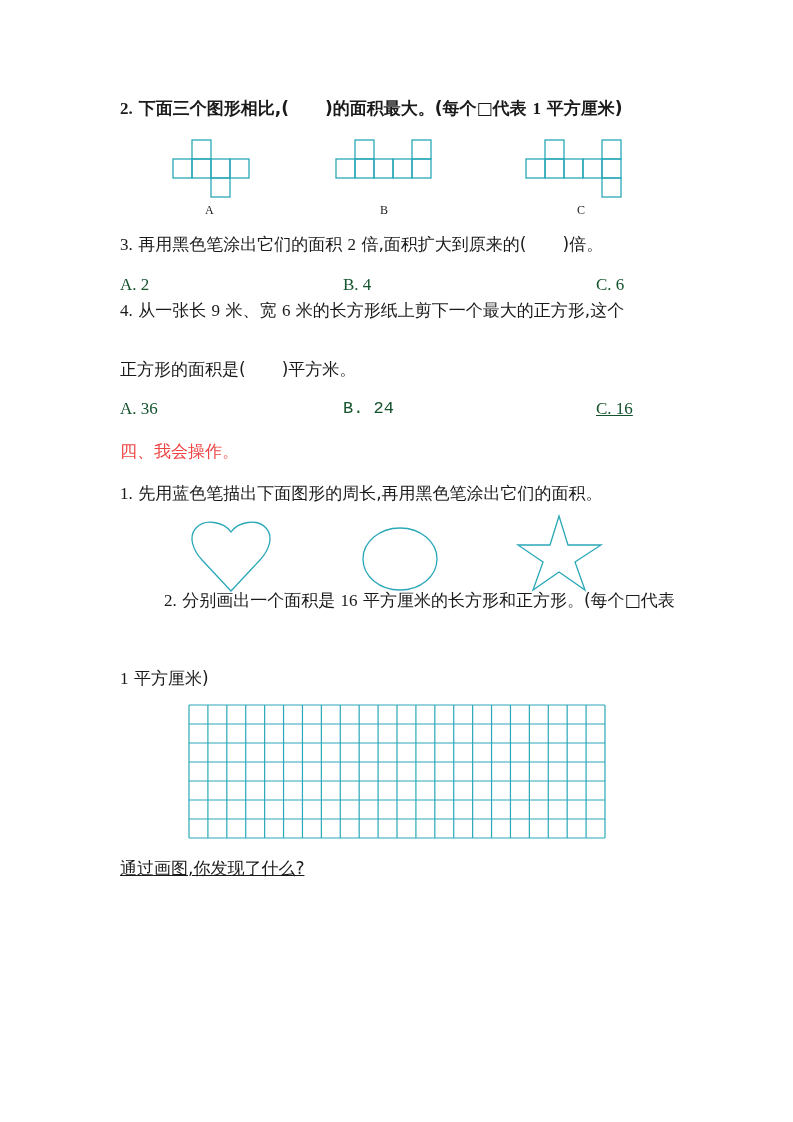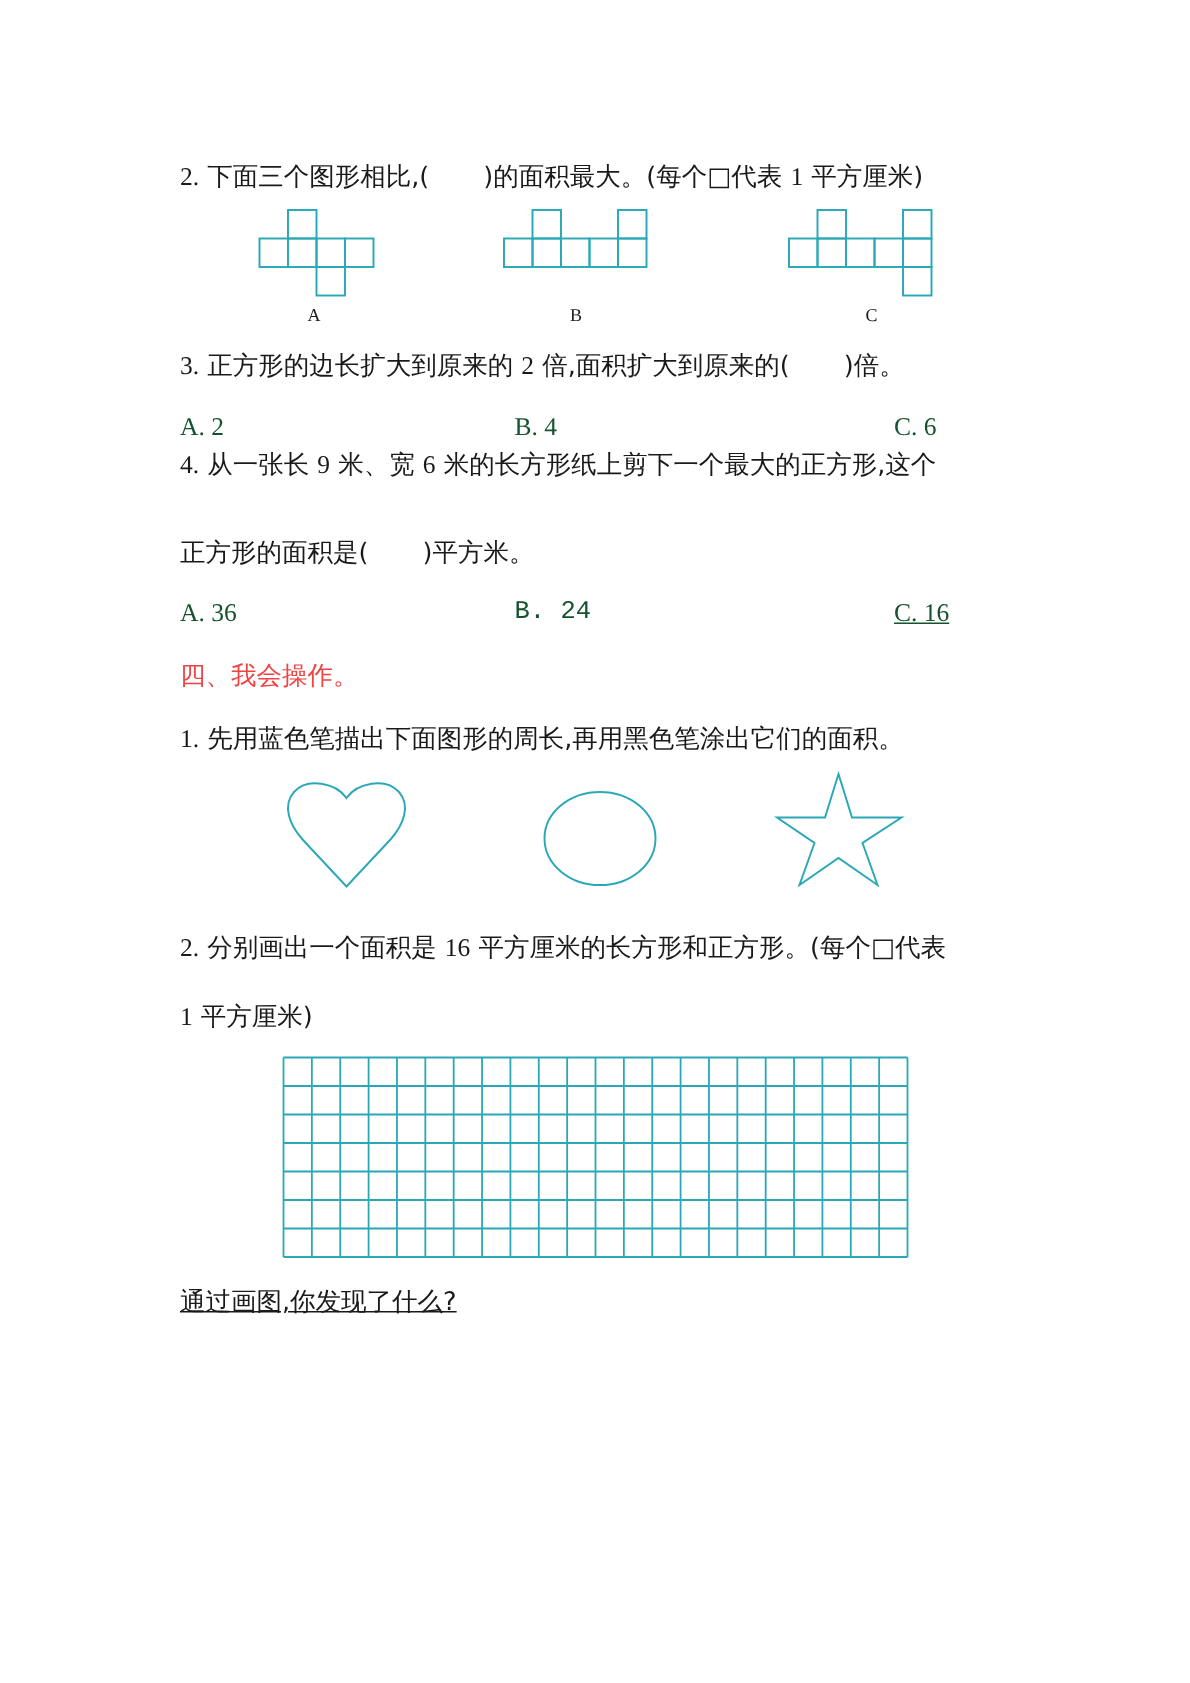--- a/index.html
+++ b/index.html
@@ -11,21 +11,21 @@
     .opt { position: absolute; font-family: "Liberation Serif", "DejaVu Serif", serif;
            font-size: 17px; line-height: 24px; color: #14532d; }
     .heading { color: #ef4444; }
     .fig { position: absolute; left: 0; top: 0; }
     .shape-label { position: absolute; font-family: "Liberation Serif", "DejaVu Serif", serif;
                    font-size: 12px; line-height: 14px; color: #1a1a1a; }
   </style>
 </head>
 <body>
 
-<div class="line" style="top:106px;">
+<div class="line" style="top:96px;font-weight:bold;">
   <span class="num">2.</span>
   <span>下面三个图形相比,(</span><span class="gap"></span><span>)的面积最大。(每个□代表</span>
   <span class="num">1</span>
   <span>平方厘米)</span>
 </div>
 
 <svg class="fig" width="793" height="1122" xmlns="http://www.w3.org/2000/svg">
   <g id="shapesQ2" fill="none" stroke="#2aa8b8" stroke-width="1.3">
       <rect x="192" y="140" width="19" height="19"></rect>
       <rect x="173" y="159" width="19" height="19"></rect>
@@ -92,21 +92,21 @@
       <line x1="189" x2="605" y1="838" y2="838"></line>
     </g>
 </svg>
 
 <div class="shape-label" style="left:205px; top:203px;">A</div>
 <div class="shape-label" style="left:380px; top:203px;">B</div>
 <div class="shape-label" style="left:577px; top:203px;">C</div>
 
 <div class="line" style="top:232px;">
   <span class="num">3.</span>
-  <span>正方形的边长扩大到原来的</span>
+  <span>再用黑色笔涂出它们的面积</span>
   <span class="num">2</span>
   <span>倍,面积扩大到原来的(</span><span class="gap"></span><span>)倍。</span>
 </div>
 <div class="opt" style="left:120px; top:273px;">A. 2</div>
 <div class="opt" style="left:343px; top:273px;">B. 4</div>
 <div class="opt" style="left:596px; top:273px;">C. 6</div>
 
 <div class="line" style="top:298px;">
   <span class="num">4.</span>
   <span>从一张长</span>
@@ -122,21 +122,21 @@
 <div class="opt" style="left:343px; top:397px;font-family:Liberation Mono, monospace;">B. 24</div>
 <div class="opt" style="left:596px; top:397px;text-decoration:underline;">C. 16</div>
 
 <div class="line heading" style="top:439px;">四、我会操作。</div>
 
 <div class="line" style="top:481px;">
   <span class="num">1.</span>
   <span>先用蓝色笔描出下面图形的周长,再用黑色笔涂出它们的面积。</span>
 </div>
 
-<div class="line" style="top:620px;">
+<div class="line" style="top:588px;margin-left:44px;">
   <span class="num">2.</span>
   <span>分别画出一个面积是</span>
   <span class="num">16</span>
   <span>平方厘米的长方形和正方形。(每个□代表</span>
 </div>
 <div class="line" style="top:666px;">
   <span class="num">1</span>
   <span>平方厘米)</span>
 </div>
 

